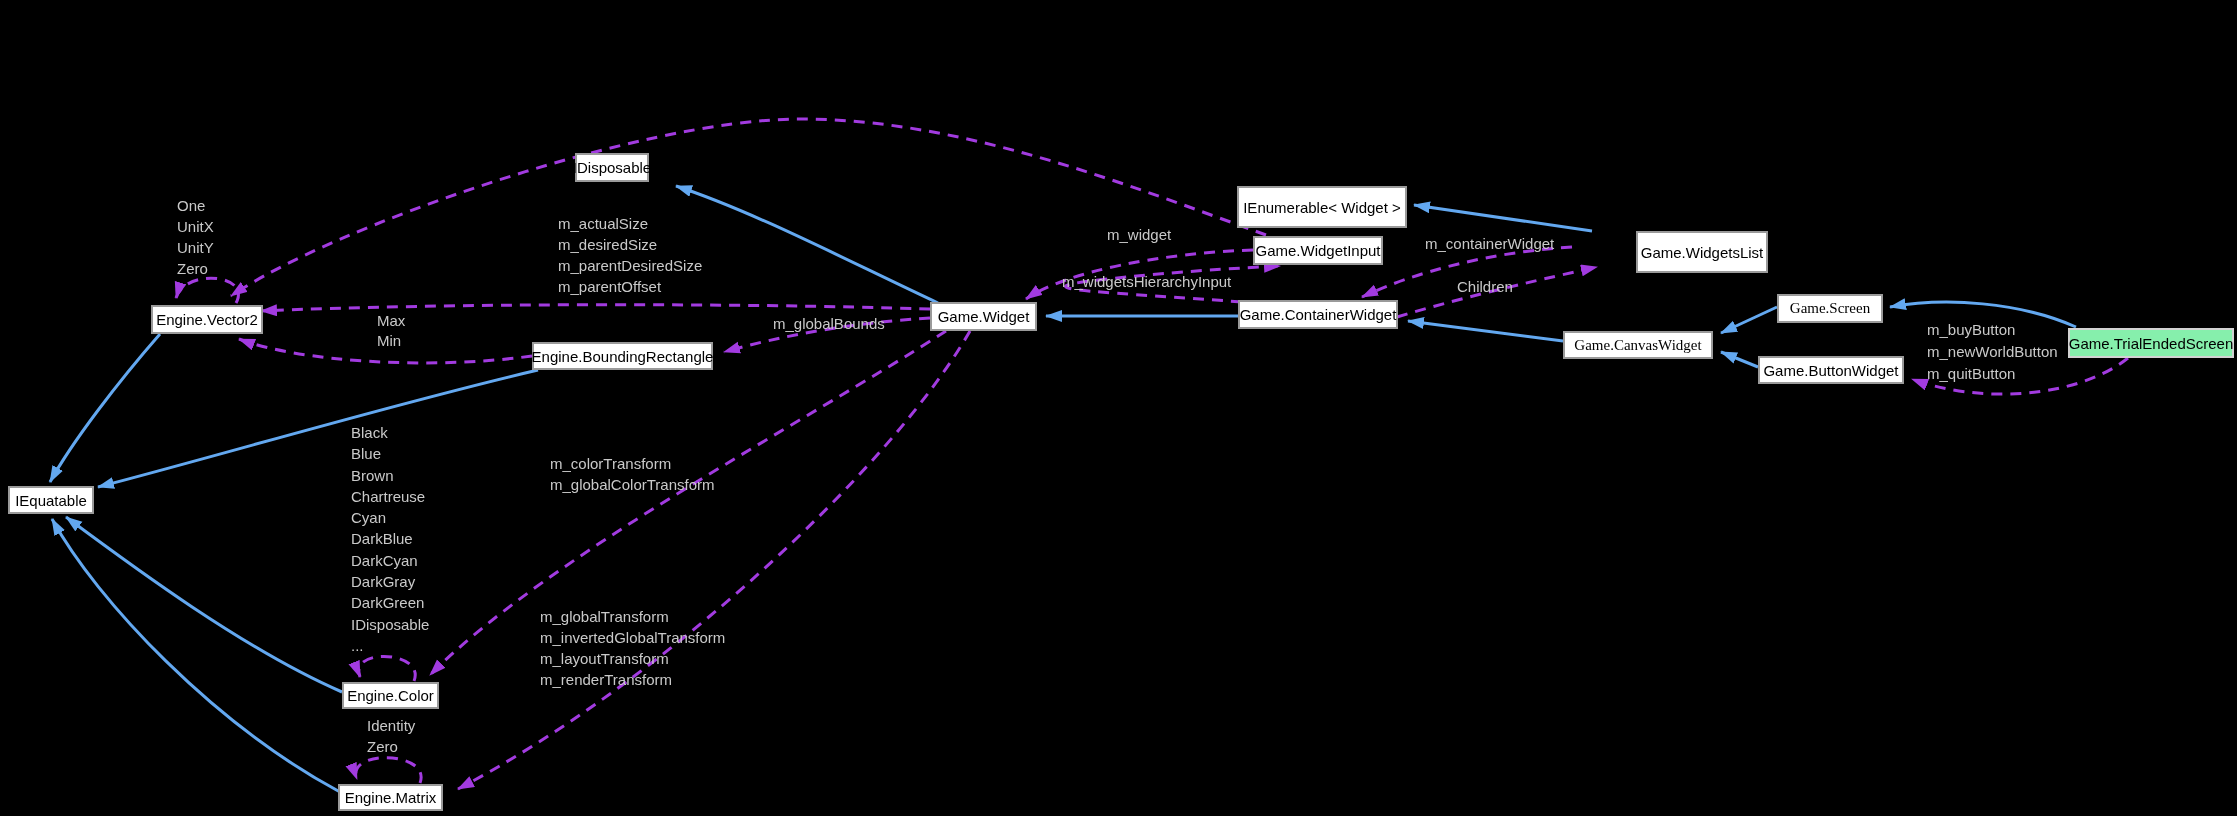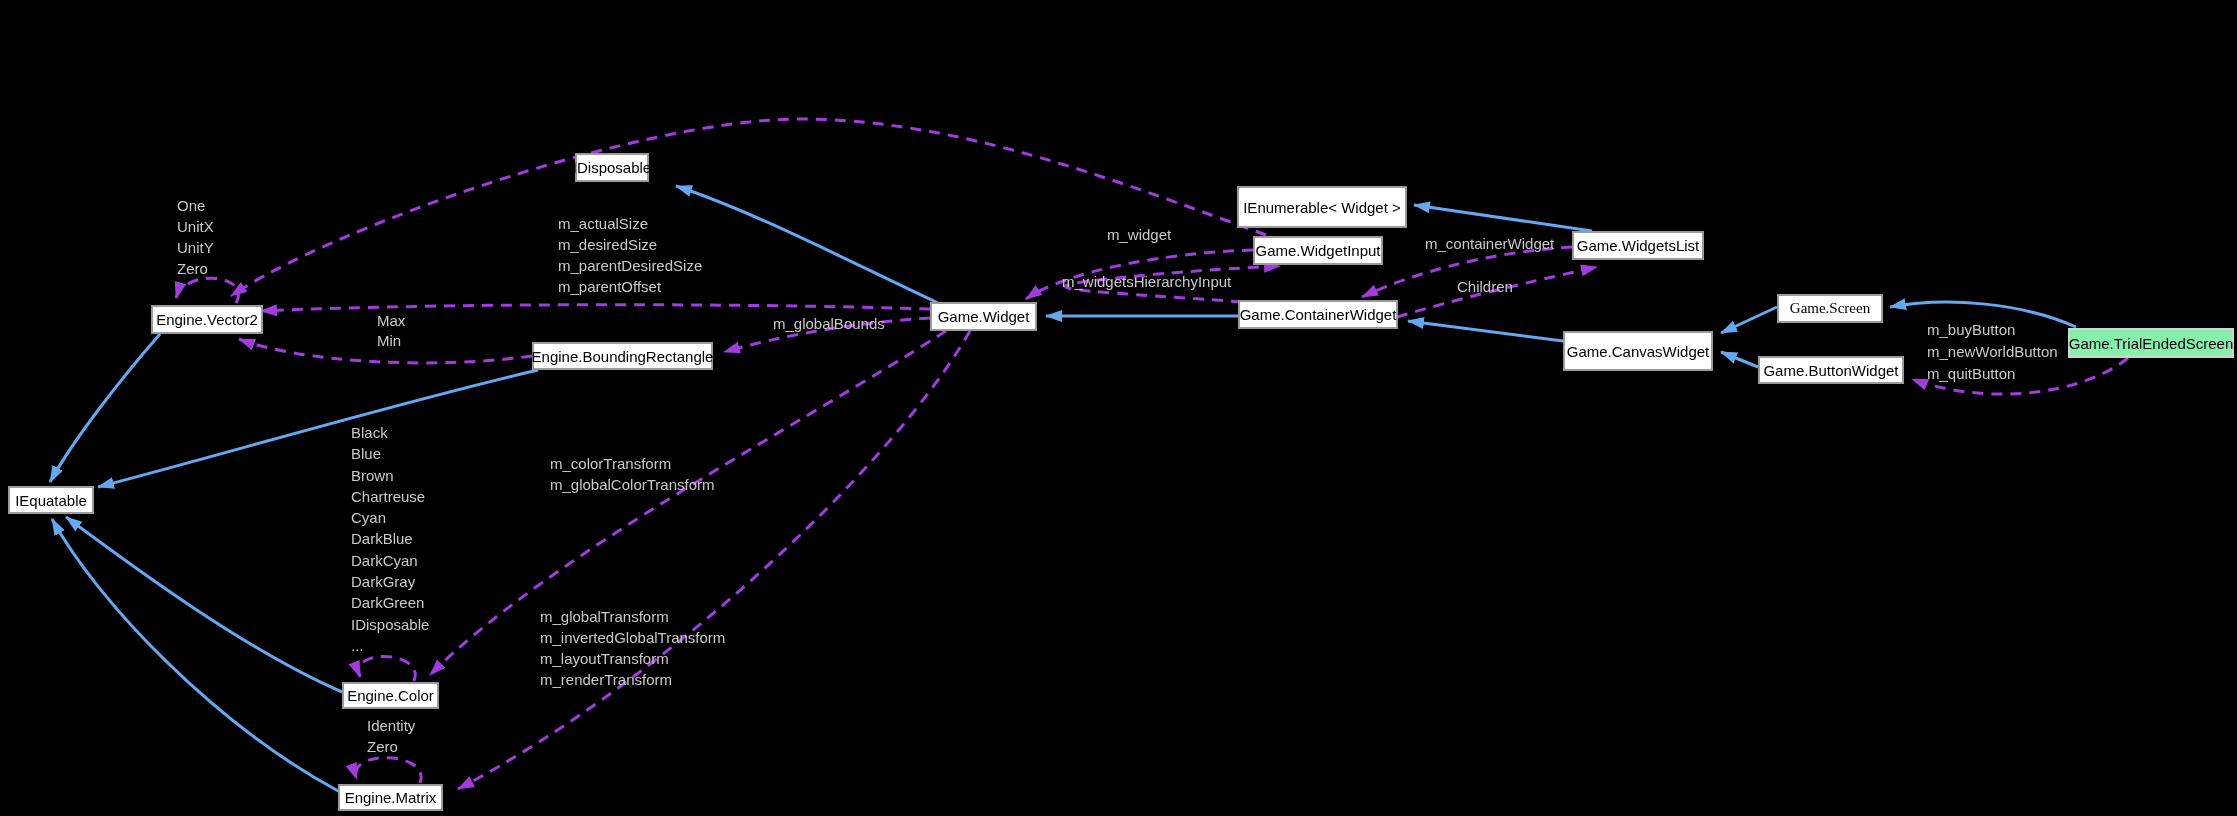--- a/index.html
+++ b/index.html
@@ -55,24 +55,24 @@
     <path class="edge-p" d="M 414 681 C 426 651 348 647 360 677" marker-end="url(#ap)"></path>
     <path class="edge-p" d="M 420 783 C 432 751 345 749 357 779" marker-end="url(#ap)"></path>
     <path class="edge-p" d="M 2128 358 C 2075 400 1975 403 1912 379" marker-end="url(#ap)"></path>
   </svg>
 
   <div class="node" style="left:575px;top:153px;width:74px;height:29px;">IDisposable</div>
   <div class="node" style="left:151px;top:305px;width:112px;height:29px;text-align:right;">Engine.Vector2</div>
   <div class="node" style="left:930px;top:302px;width:107px;height:29px;">Game.Widget</div>
   <div class="node" style="left:1237px;top:186px;width:170px;height:42px;">IEnumerable&lt; Widget &gt;</div>
   <div class="node" style="left:1253px;top:236px;width:130px;height:29px;">Game.WidgetInput</div>
-  <div class="node" style="left:1572px;top:231px;width:132px;height:29px;">Game.WidgetsList</div>
+  <div class="node" style="left:1636px;top:231px;width:132px;height:42px;">Game.WidgetsList</div>
   <div class="node" style="left:1238px;top:300px;width:160px;height:29px;">Game.ContainerWidget</div>
   <div class="node" style="left:1777px;top:294px;width:106px;height:29px;font-family:Liberation Serif, serif;">Game.Screen</div>
-  <div class="node" style="left:1563px;top:331px;width:150px;height:40px;">Game.CanvasWidget</div>
+  <div class="node" style="left:1563px;top:331px;width:150px;height:28px;font-family:Liberation Serif, serif;">Game.CanvasWidget</div>
   <div class="node" style="left:1758px;top:356px;width:146px;height:28px;">Game.ButtonWidget</div>
   <div class="node focus" style="left:2068px;top:328px;width:166px;height:30px;">Game.TrialEndedScreen</div>
   <div class="node" style="left:532px;top:342px;width:181px;height:28px;">Engine.BoundingRectangle</div>
   <div class="node" style="left:8px;top:486px;width:86px;height:28px;">IEquatable</div>
   <div class="node" style="left:342px;top:682px;width:97px;height:27px;">Engine.Color</div>
   <div class="node" style="left:338px;top:784px;width:105px;height:27px;">Engine.Matrix</div>
 
 
   <div class="lgroup" style="left:177px;top:195px;">
     <div>One</div>

